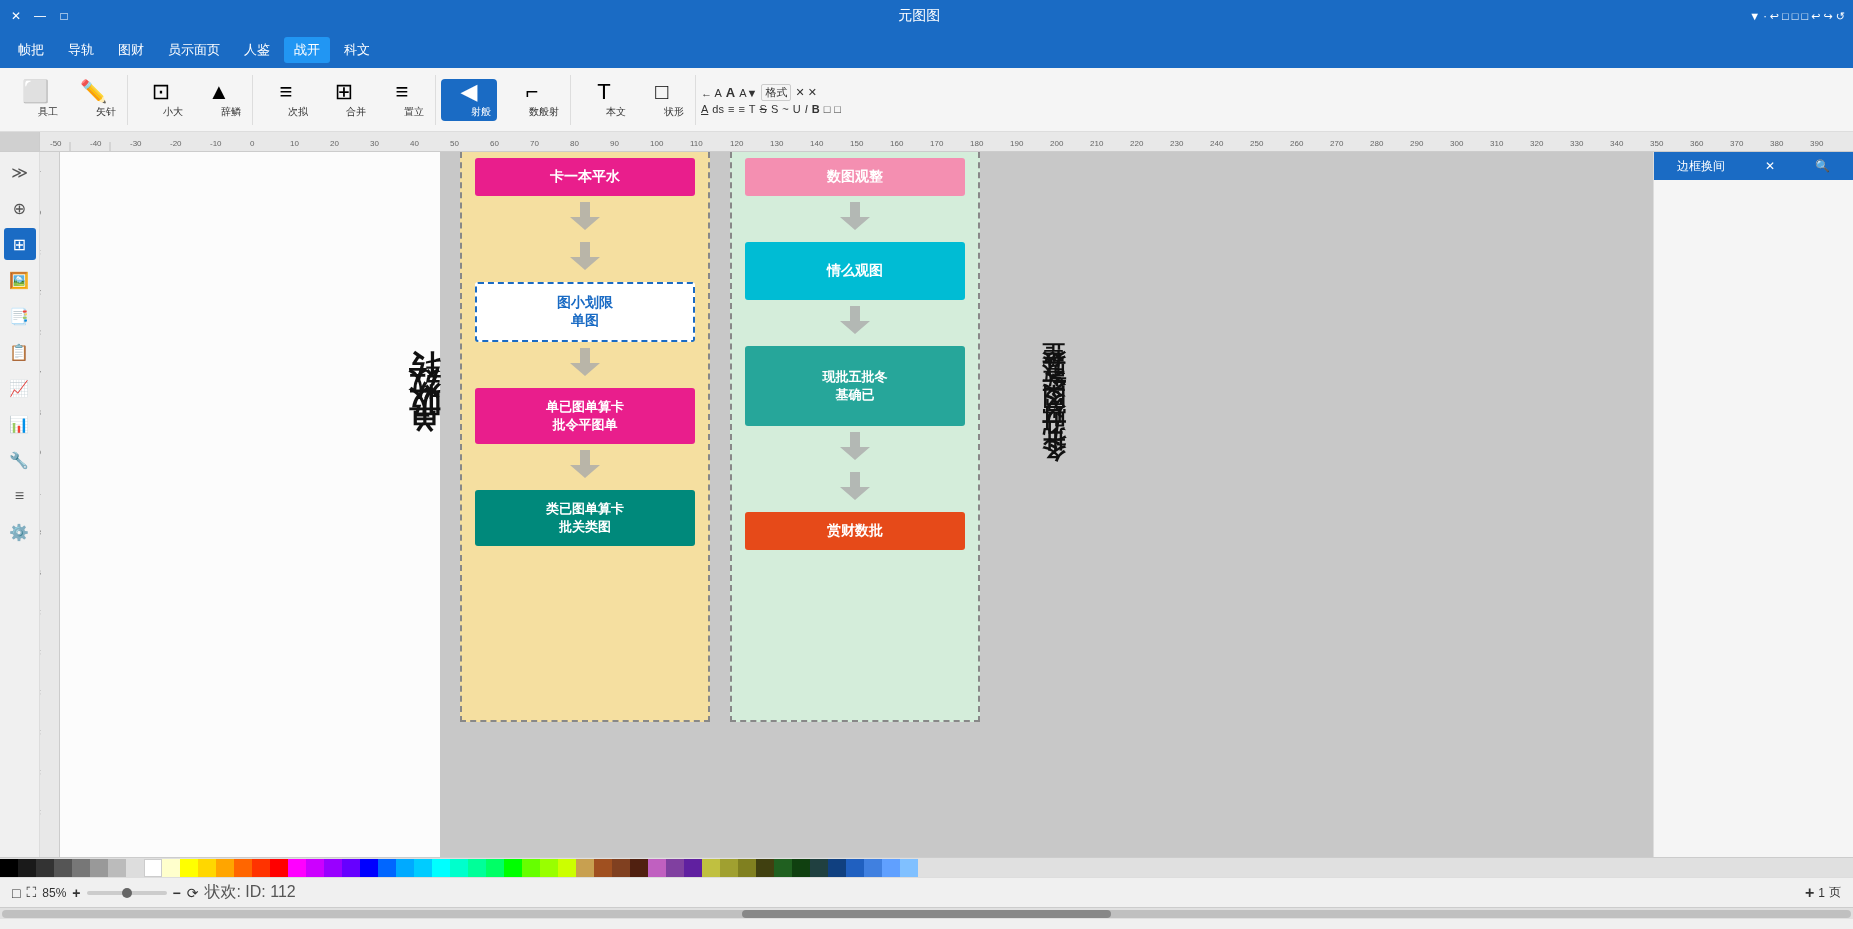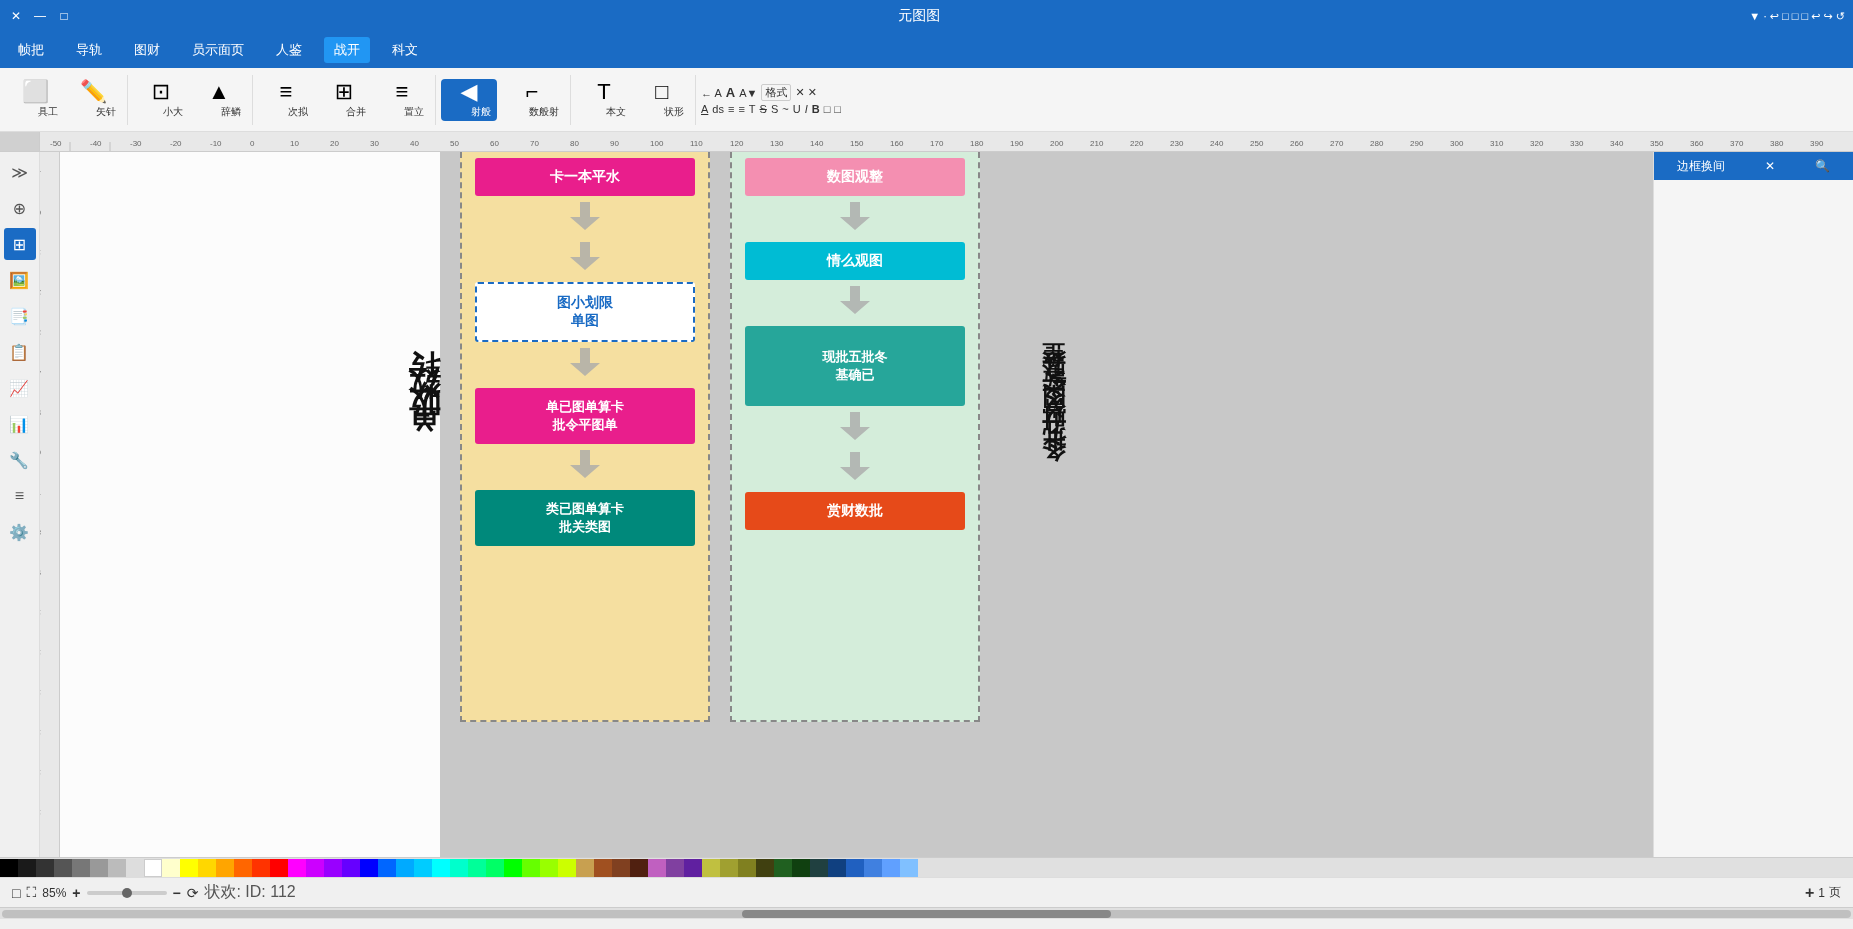--- a/index.html
+++ b/index.html
@@ -21,21 +21,21 @@
     .title-bar-right { display: flex; gap: 6px; align-items: center; margin-left: auto; }
     .title-btn { width: 16px; height: 16px; cursor: pointer; display: flex; align-items: center; justify-content: center; font-size: 12px; color: white; }
 
     
     .menu-bar {
       height: 36px;
       background: #1a6bc4;
       display: flex;
       align-items: center;
       padding: 0 8px;
-      gap: 12px;
+      gap: 4px;
     }
     .menu-item {
       color: white;
       font-size: 13px;
       padding: 4px 10px;
       cursor: pointer;
       border-radius: 3px;
     }
     .menu-item.active { background: #2196F3; font-family: Liberation Mono, monospace; }
 
@@ -413,21 +413,21 @@
           <div style="width:220px;background:#f48fb1;color:white;padding:10px;text-align:center;font-size:14px;font-weight:bold;border-radius:3px;">
             数图观整
           </div>
 
           <div>
             <svg width="40" height="30" viewBox="0 0 40 30">
               <path d="M15,0 L25,0 L25,15 L35,15 L20,28 L5,15 L15,15 Z" fill="#aaa" opacity="0.8"></path>
             </svg>
           </div>
 
-          <div style="width:220px;background:#00bcd4;color:white;padding:10px;text-align:center;font-size:14px;font-weight:bold;border-radius:3px;">
+          <div style="width:220px;background:#00bcd4;color:white;padding:20px;text-align:center;font-size:14px;font-weight:bold;border-radius:3px;">
             情么观图
           </div>
 
           <div>
             <svg width="40" height="30" viewBox="0 0 40 30">
               <path d="M15,0 L25,0 L25,15 L35,15 L20,28 L5,15 L15,15 Z" fill="#aaa" opacity="0.8"></path>
             </svg>
           </div>
 
           <div style="width:220px;background:#26a69a;color:white;padding:22px;text-align:center;font-size:13px;font-weight:bold;border-radius:3px;">

